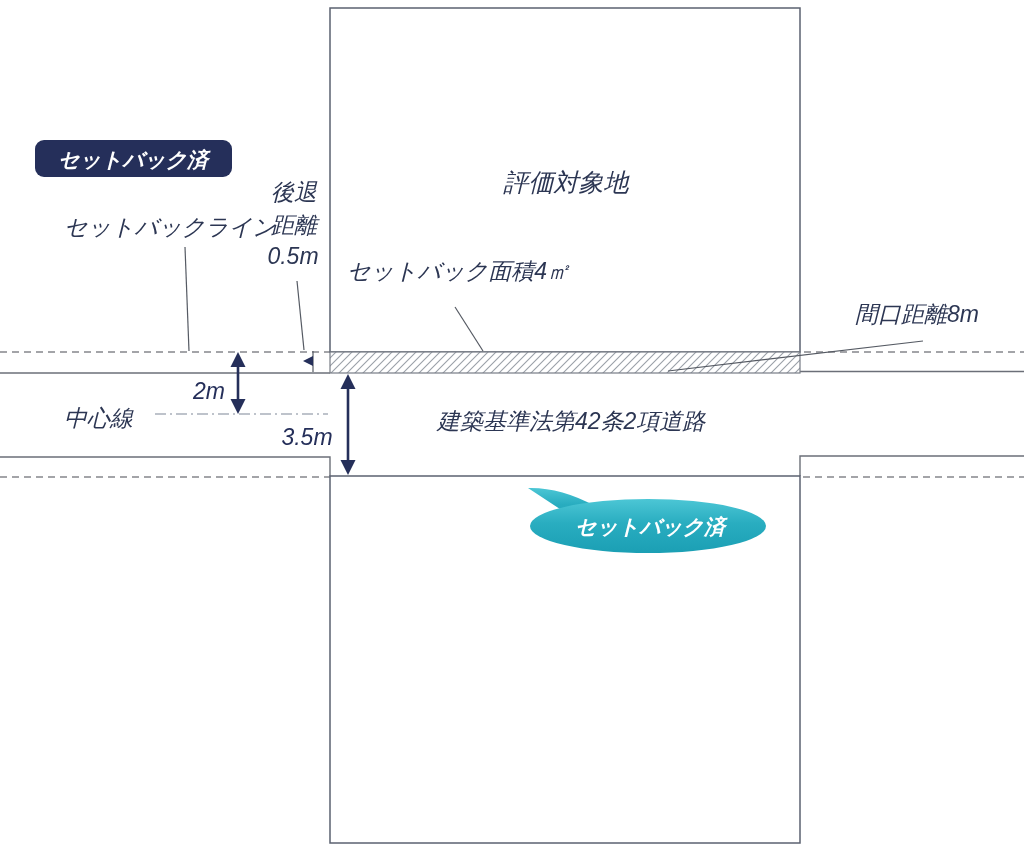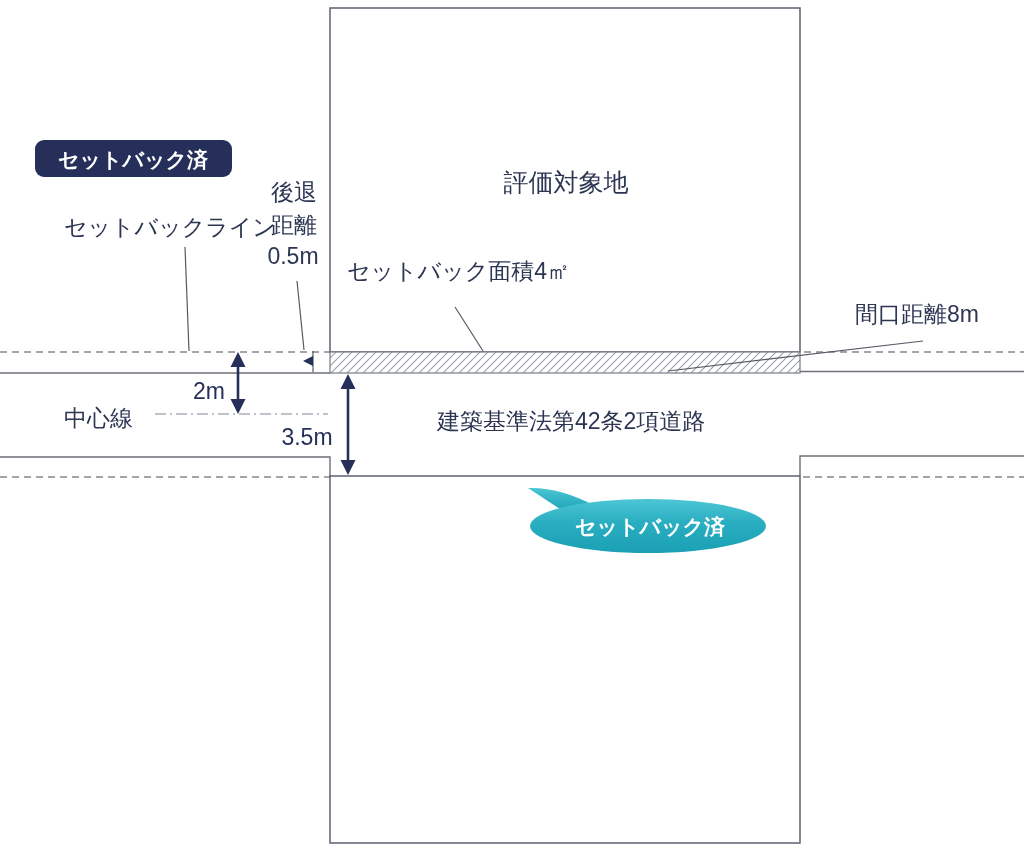--- a/index.html
+++ b/index.html
@@ -1,17 +1,17 @@
 <!DOCTYPE html>
 <html><head>
 <meta charset="utf-8">
 <style>
   html,body{margin:0;padding:0;background:#ffffff;}
   .stage{position:relative;width:1024px;height:863px;background:#ffffff;overflow:hidden;
-         font-family:"Liberation Sans","DejaVu Sans",sans-serif;}
+         font-family:"Liberation Sans","DejaVu Sans",sans-serif;font-style:italic;}
   svg{display:block;}
   text{font-family:"Liberation Sans","DejaVu Sans",sans-serif;fill:#2c3653;}
   .lbl{font-size:23px;}
   .lbl-big{font-size:25px;}
   .dim{font-size:23px;fill:#252f5a;}
   .badge-txt{font-size:21px;font-weight:bold;fill:#ffffff;}
   .bubble-txt{font-size:21px;font-weight:bold;fill:#ffffff;}
   .parcel{fill:#ffffff;stroke:#5b6170;stroke-width:1.5;}
   .solidline{stroke:#6b6f78;stroke-width:1.4;fill:none;}
   .dashline{stroke:#85878c;stroke-width:1.5;fill:none;stroke-dasharray:7 5;}

